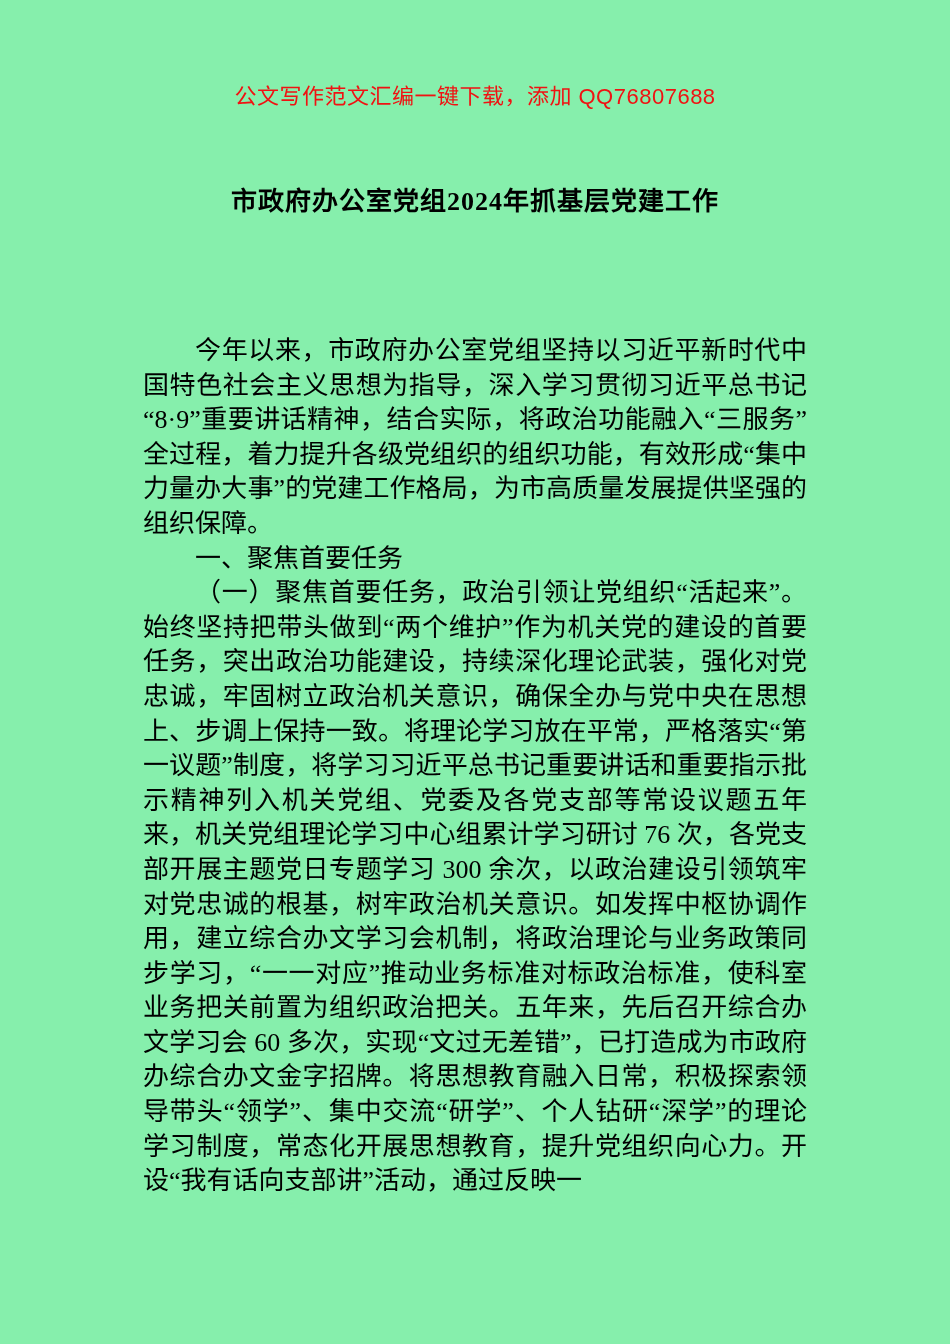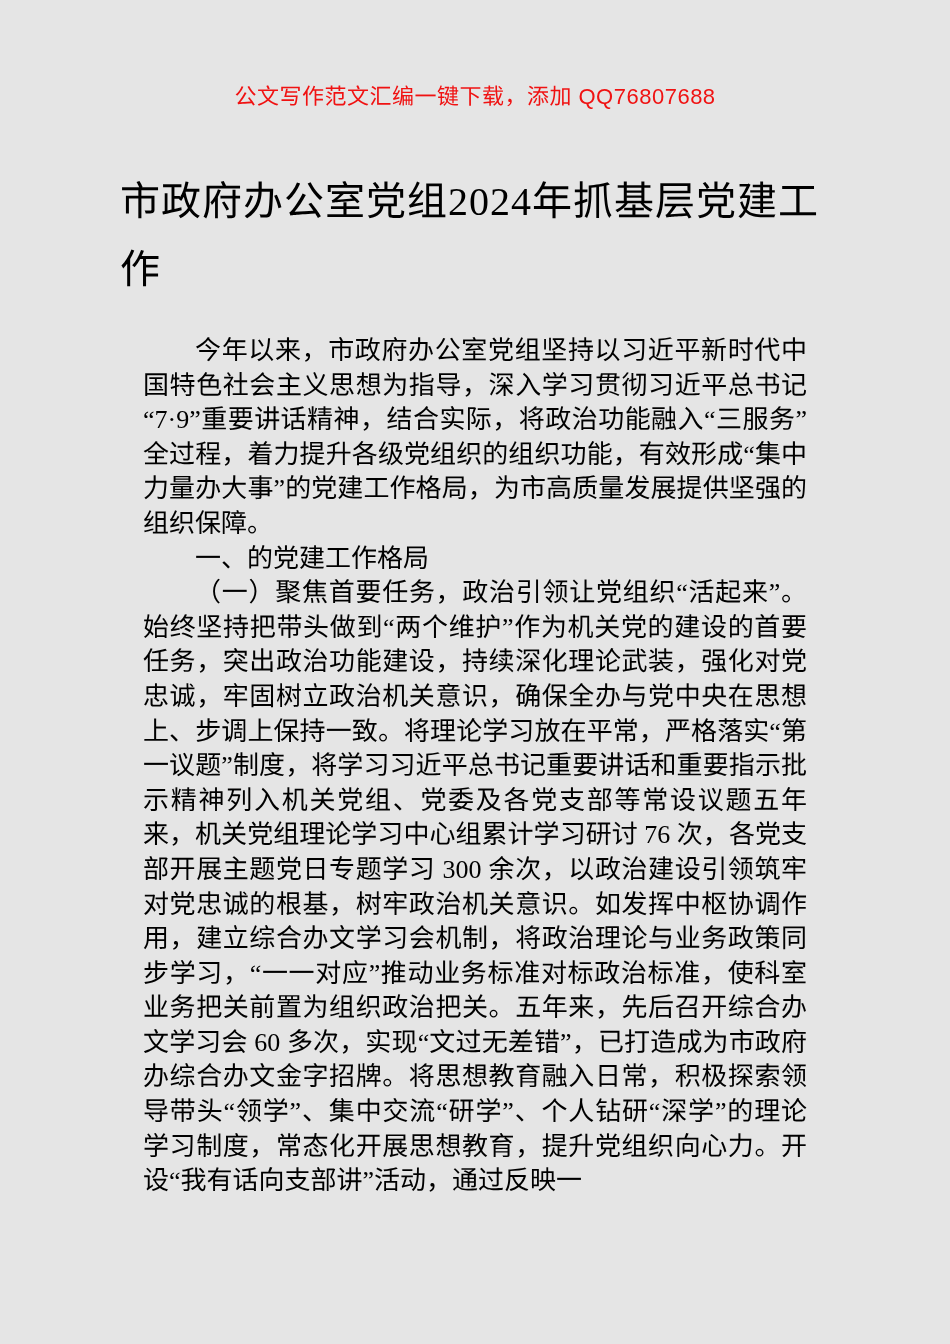--- a/index.html
+++ b/index.html
@@ -4,44 +4,44 @@
 <style>
   html, body {
     margin: 0;
     padding: 0;
     background: #ffffff;
   }
   .page {
     position: relative;
     width: 950px;
     height: 1344px;
-    background: #e5e5e5;
+    background: #86efac;
     overflow: hidden;
     font-family: "Liberation Serif", serif;
     color: #000000;
   }
   .header-note {
     position: absolute;
     top: 84px;
     left: 0;
     width: 950px;
     text-align: center;
     font-family: "Liberation Sans", sans-serif;
     font-size: 22px;
     line-height: 26px;
     letter-spacing: 0.5px;
   }
   .doc-title {
     position: absolute;
     top: 168px;
     left: 120px;
     width: 710px;
-    text-align: left;
-    font-size: 40px;
-    font-weight: normal;
+    text-align: center;
+    font-size: 26px;
+    font-weight: bold;
     line-height: 68px;
     letter-spacing: 1px;
   }
   .content {
     position: absolute;
     top: 334px;
     left: 143px;
     width: 664px;
     font-size: 26px;
     line-height: 34.6px;
@@ -60,18 +60,18 @@
 
 <div class="page">
 
   <div class="header-note" style="color: rgb(240, 18, 18);">公文写作范文汇编一键下载，添加 QQ76807688</div>
 
   <div class="doc-title">
     <div>市政府办公室党组2024年抓基层党建工作</div>
   </div>
 
   <div class="content">
-    <p>今年以来，市政府办公室党组坚持以习近平新时代中国特色社会主义思想为指导，深入学习贯彻习近平总书记“7·9”重要讲话精神，结合实际，将政治功能融入“三服务”全过程，着力提升各级党组织的组织功能，有效形成“集中力量办大事”的党建工作格局，为市高质量发展提供坚强的组织保障。</p>
-    <p>一、的党建工作格局</p>
+    <p>今年以来，市政府办公室党组坚持以习近平新时代中国特色社会主义思想为指导，深入学习贯彻习近平总书记“8·9”重要讲话精神，结合实际，将政治功能融入“三服务”全过程，着力提升各级党组织的组织功能，有效形成“集中力量办大事”的党建工作格局，为市高质量发展提供坚强的组织保障。</p>
+    <p>一、聚焦首要任务</p>
     <p>（一）聚焦首要任务，政治引领让党组织“活起来”。始终坚持把带头做到“两个维护”作为机关党的建设的首要任务，突出政治功能建设，持续深化理论武装，强化对党忠诚，牢固树立政治机关意识，确保全办与党中央在思想上、步调上保持一致。将理论学习放在平常，严格落实“第一议题”制度，将学习习近平总书记重要讲话和重要指示批示精神列入机关党组、党委及各党支部等常设议题五年来，机关党组理论学习中心组累计学习研讨 76 次，各党支部开展主题党日专题学习 300 余次，以政治建设引领筑牢对党忠诚的根基，树牢政治机关意识。如发挥中枢协调作用，建立综合办文学习会机制，将政治理论与业务政策同步学习，“一一对应”推动业务标准对标政治标准，使科室业务把关前置为组织政治把关。五年来，先后召开综合办文学习会 60 多次，实现“文过无差错”，已打造成为市政府办综合办文金字招牌。将思想教育融入日常，积极探索领导带头“领学”、集中交流“研学”、个人钻研“深学”的理论学习制度，常态化开展思想教育，提升党组织向心力。开设“我有话向支部讲”活动，通过反映一</p>
   </div>
 
 </div>
 
 </body></html>

